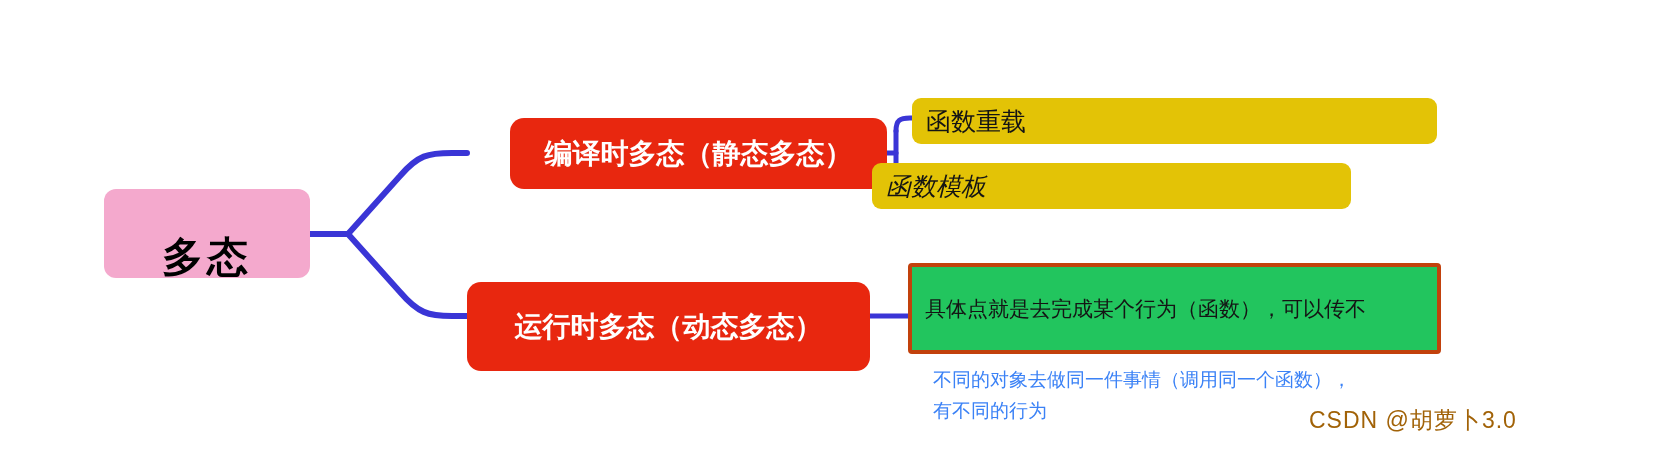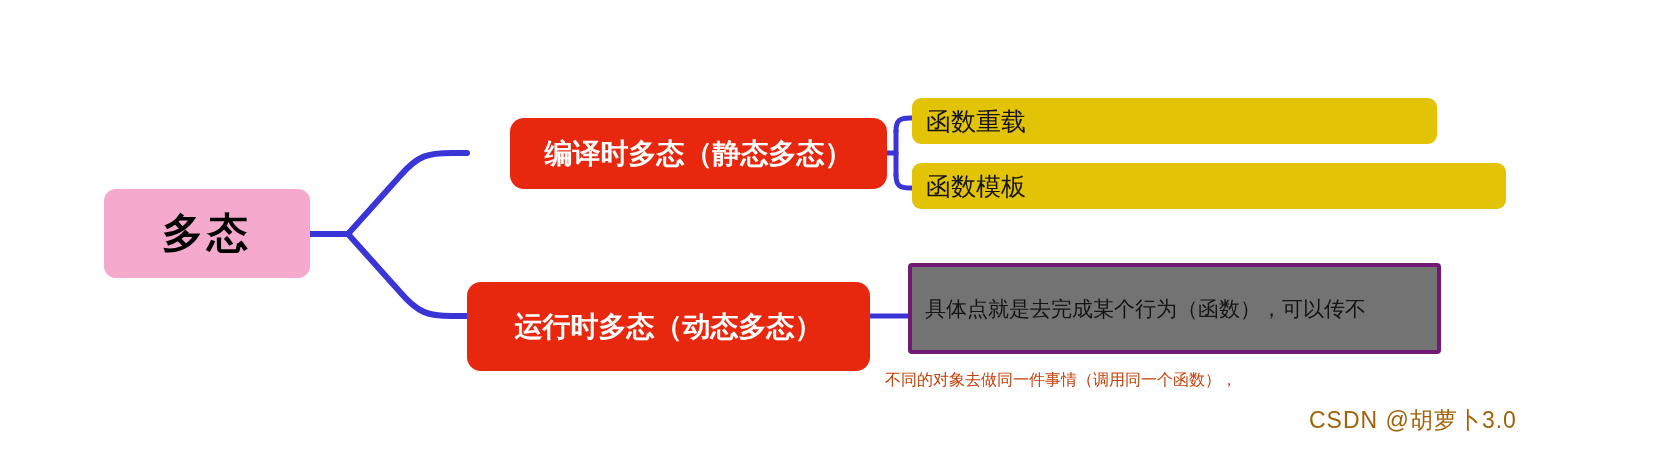--- a/index.html
+++ b/index.html
@@ -33,20 +33,21 @@
   }
   
   .root-node {
     left: 104px;
     top: 189px;
     width: 206px;
     height: 89px;
     background: #f4a9cd;
     border-radius: 12px;
     justify-content: center;
+    align-items: flex-end;
   }
   .root-label {
     font-size: 41px;
     font-weight: bold;
     color: #000000;
     letter-spacing: 4px;
     line-height: 1;
   }
   
   .branch-node {
@@ -86,54 +87,55 @@
     color: #141414;
     white-space: nowrap;
   }
   #leaf-overload {
     left: 912px;
     top: 98px;
     width: 525px;
     height: 46px;
   }
   #leaf-template {
-    left: 912px;
+    left: 872px;
     top: 163px;
-    width: 594px;
+    width: 479px;
     height: 46px;
+    font-style: italic;
   }
   
   #note-box {
     position: absolute;
     left: 908px;
     top: 263px;
     width: 533px;
     height: 91px;
     box-sizing: border-box;
-    border: 4px solid #701a75;
+    border: 4px solid #c2410c;
     border-radius: 4px;
-    background: #737373;
+    background: #22c55e;
     display: flex;
     align-items: center;
   }
   #note-inner {
     padding: 0 10px 0 13px;
     font-size: 21px;
     line-height: 30px;
     color: #141414;
   }
   
   #annotation {
     position: absolute;
-    left: 885px;
+    left: 933px;
     top: 364px;
     width: 540px;
-    font-size: 16px;
+    font-size: 19px;
     line-height: 31px;
-    color: #c2410c;
+    color: #3b82f6;
   }
   
   #watermark {
     position: absolute;
     left: 1309px;
     top: 405px;
     font-size: 23px;
     color: #a16207;
     white-space: nowrap;
     letter-spacing: 1px;
@@ -183,17 +185,18 @@
   </div>
 
   <div id="note-box">
     <div id="note-inner">
       <div>具体点就是去完成某个行为（函数），可以传不</div>
     </div>
   </div>
 
   <div id="annotation">
     <div>不同的对象去做同一件事情（调用同一个函数），</div>
+    <div>有不同的行为</div>
   </div>
 
   <div id="watermark">CSDN @胡萝卜3.0</div>
 
 </div>
 
 </body></html>

